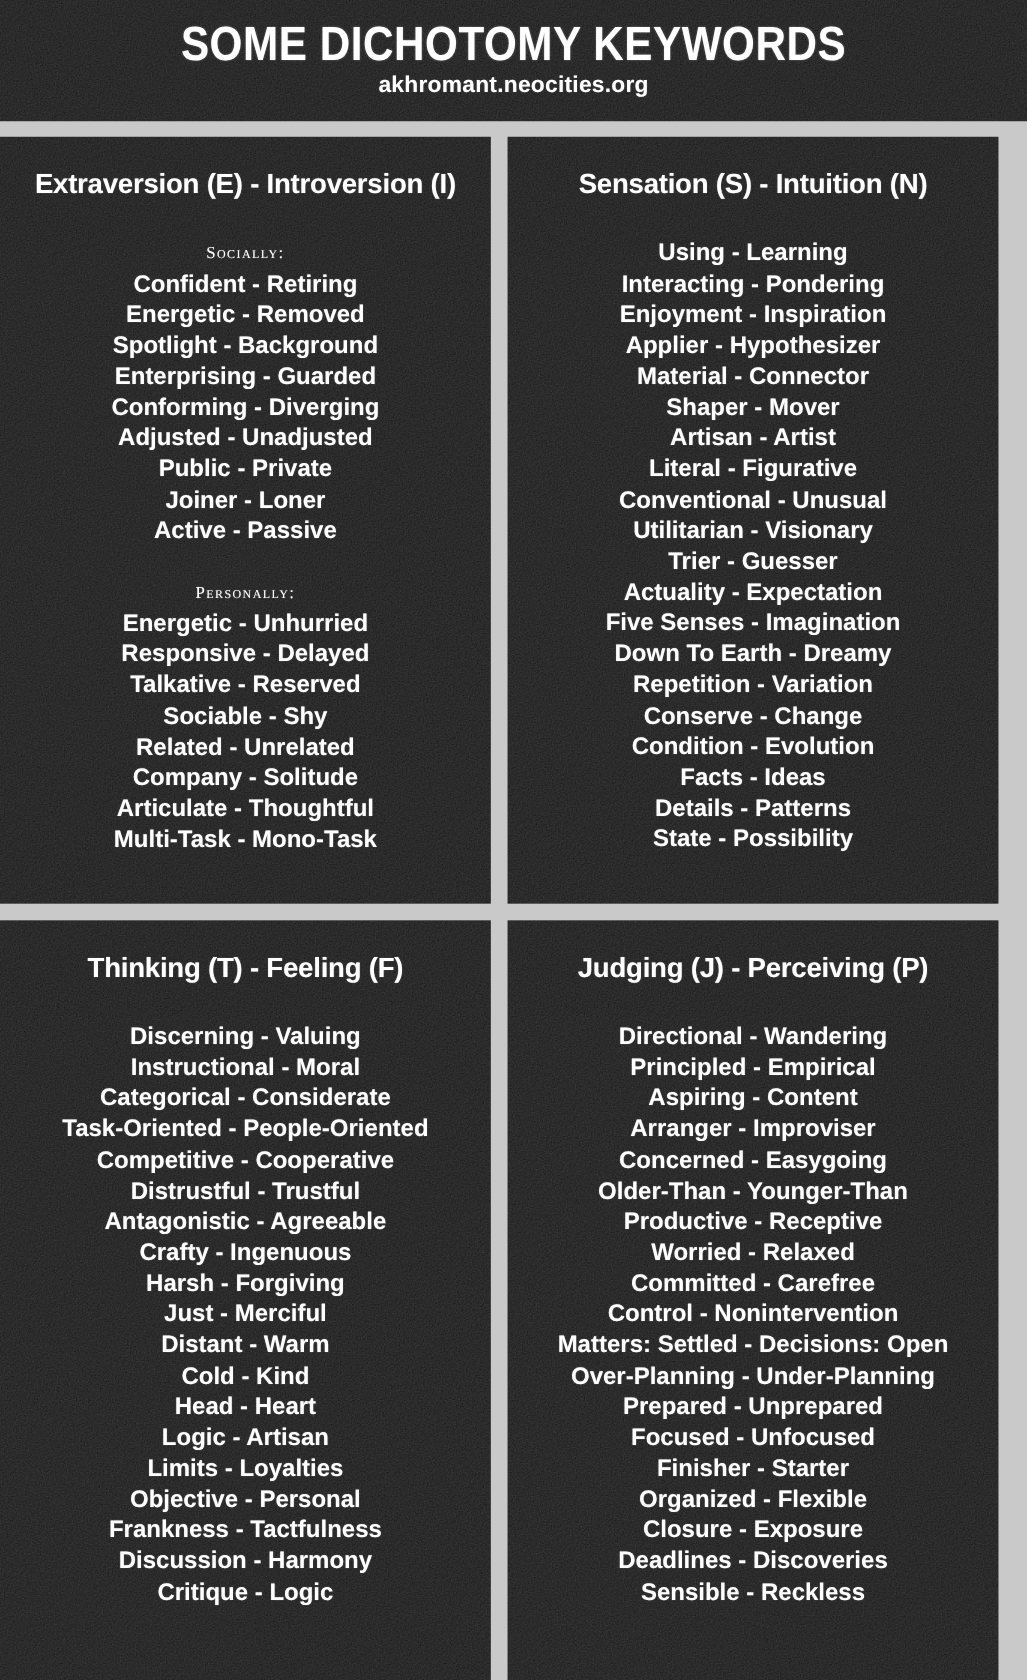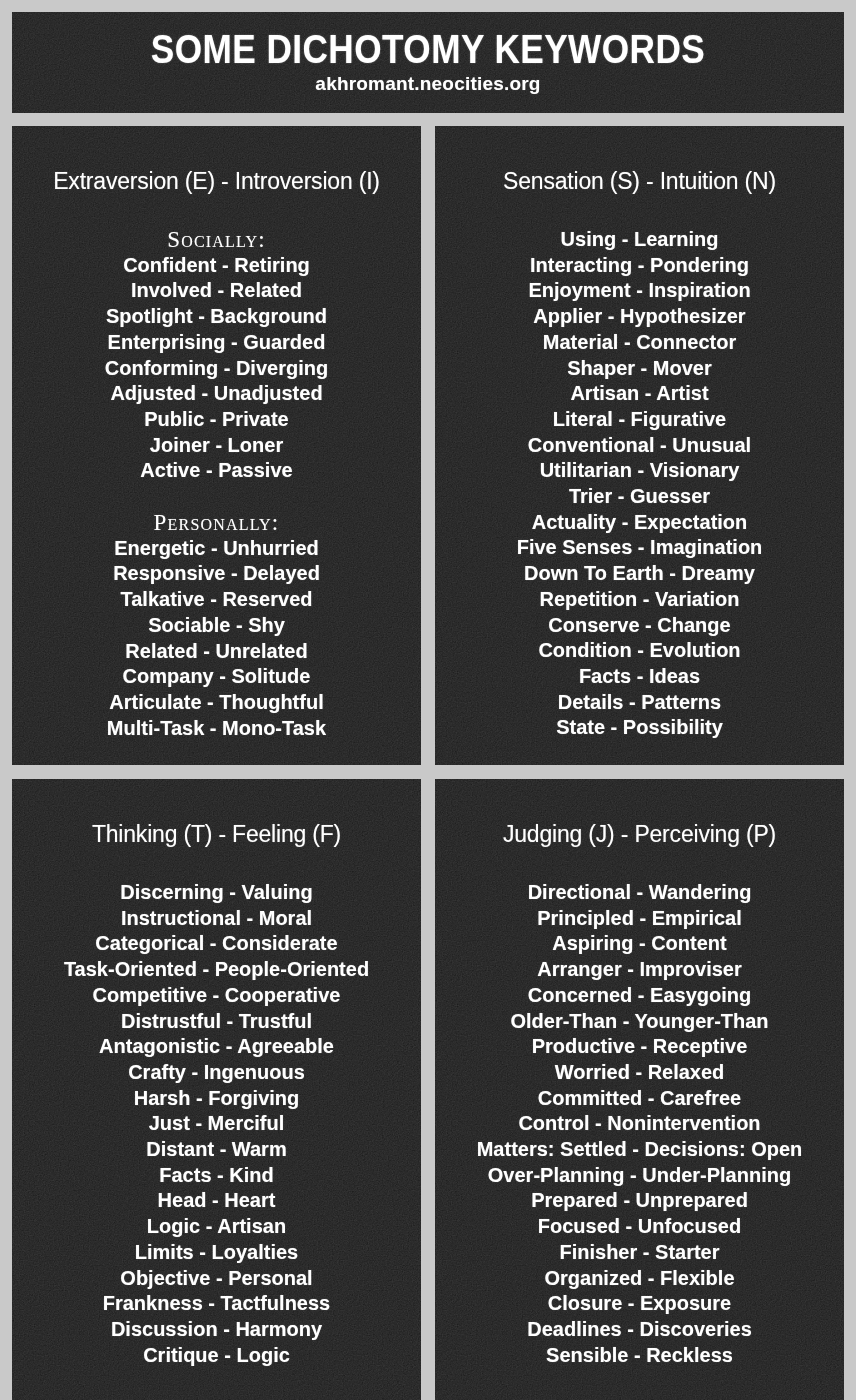--- a/index.html
+++ b/index.html
@@ -12,21 +12,20 @@
   body {
     width: 856px;
     height: 1400px;
     background: var(--background);
     font-family: "Liberation Sans", sans-serif;
     color: var(--text);
   }
   .page {
     width: 856px;
     height: 1400px;
-    padding: 12px;
   }
   .panel {
     position: relative;
     background: var(--panel);
     overflow: hidden;
   }
   .noise {
     position: absolute;
     inset: 0;
     width: 100%;
@@ -64,42 +63,42 @@
   }
   .row { display: flex; gap: 14px; }
   .row-top { height: 639px; margin-bottom: 14px; }
   .row-bottom { height: 699px; }
   .quadrant {
     width: 409px;
     height: 100%;
     text-align: center;
   }
   .q-title {
-    margin: 16px;
+    margin: 0;
     padding-top: 28px;
     font-size: 23px;
     line-height: 1;
-    font-weight: normal;
+    font-weight: bold;
     letter-spacing: -0.2px;
     text-shadow: 0 0 1px rgba(255,255,255,0.4);
     white-space: nowrap;
   }
   .q-body {
     margin-top: 34px;
     font-size: 20px;
     font-weight: bold;
     line-height: 25.7px;
     text-shadow: 0 0 1px rgba(255,255,255,0.4);
   }
   .pair-line { white-space: nowrap; }
   .group-label {
     font-family: "Liberation Serif", serif;
     font-variant: small-caps;
     font-weight: normal;
-    font-size: 23px;
+    font-size: 14px;
     letter-spacing: 1.2px;
     line-height: 25.7px;
   }
   .group-label.gap-above { margin-top: 26px; }
 </style>
 </head>
 <body>
 
 <svg width="0" height="0" style="position:absolute" aria-hidden="true">
   <defs>
@@ -125,21 +124,21 @@
   <div class="row row-top">
     <section class="panel quadrant">
       <svg class="noise">
           <rect width="100%" height="100%" filter="url(#grain)"></rect>
         </svg>
       <div class="content">
         <h2 class="q-title">Extraversion (E) - Introversion (I)</h2>
         <div class="q-body">
             <div class="group-label">Socially:</div>
             <div class="pair-line">Confident - Retiring</div>
-            <div class="pair-line">Involved - Related</div>
+            <div class="pair-line">Energetic - Removed</div>
             <div class="pair-line">Spotlight - Background</div>
             <div class="pair-line">Enterprising - Guarded</div>
             <div class="pair-line">Conforming - Diverging</div>
             <div class="pair-line">Adjusted - Unadjusted</div>
             <div class="pair-line">Public - Private</div>
             <div class="pair-line">Joiner - Loner</div>
             <div class="pair-line">Active - Passive</div>
             <div class="group-label gap-above">Personally:</div>
             <div class="pair-line">Energetic - Unhurried</div>
             <div class="pair-line">Responsive - Delayed</div>
@@ -196,21 +195,21 @@
             <div class="pair-line">Instructional - Moral</div>
             <div class="pair-line">Categorical - Considerate</div>
             <div class="pair-line">Task-Oriented - People-Oriented</div>
             <div class="pair-line">Competitive - Cooperative</div>
             <div class="pair-line">Distrustful - Trustful</div>
             <div class="pair-line">Antagonistic - Agreeable</div>
             <div class="pair-line">Crafty - Ingenuous</div>
             <div class="pair-line">Harsh - Forgiving</div>
             <div class="pair-line">Just - Merciful</div>
             <div class="pair-line">Distant - Warm</div>
-            <div class="pair-line">Facts - Kind</div>
+            <div class="pair-line">Cold - Kind</div>
             <div class="pair-line">Head - Heart</div>
             <div class="pair-line">Logic - Artisan</div>
             <div class="pair-line">Limits - Loyalties</div>
             <div class="pair-line">Objective - Personal</div>
             <div class="pair-line">Frankness - Tactfulness</div>
             <div class="pair-line">Discussion - Harmony</div>
             <div class="pair-line">Critique - Logic</div>
           </div>
       </div>
     </section>

